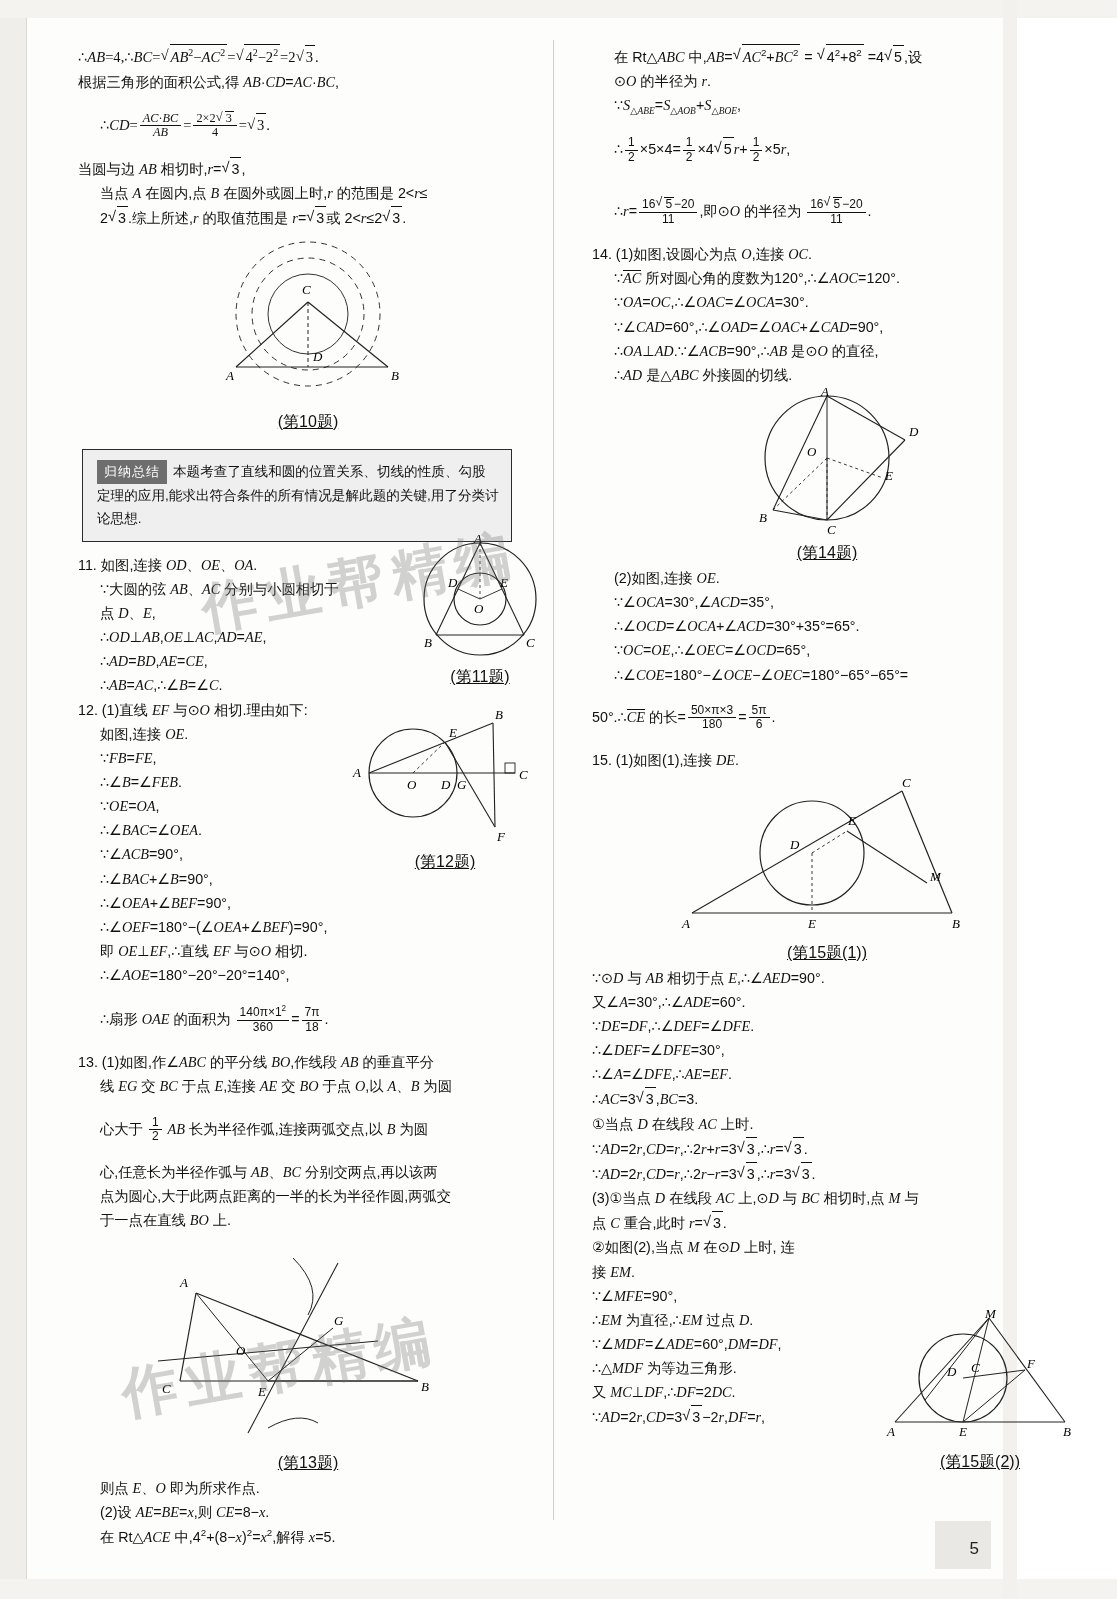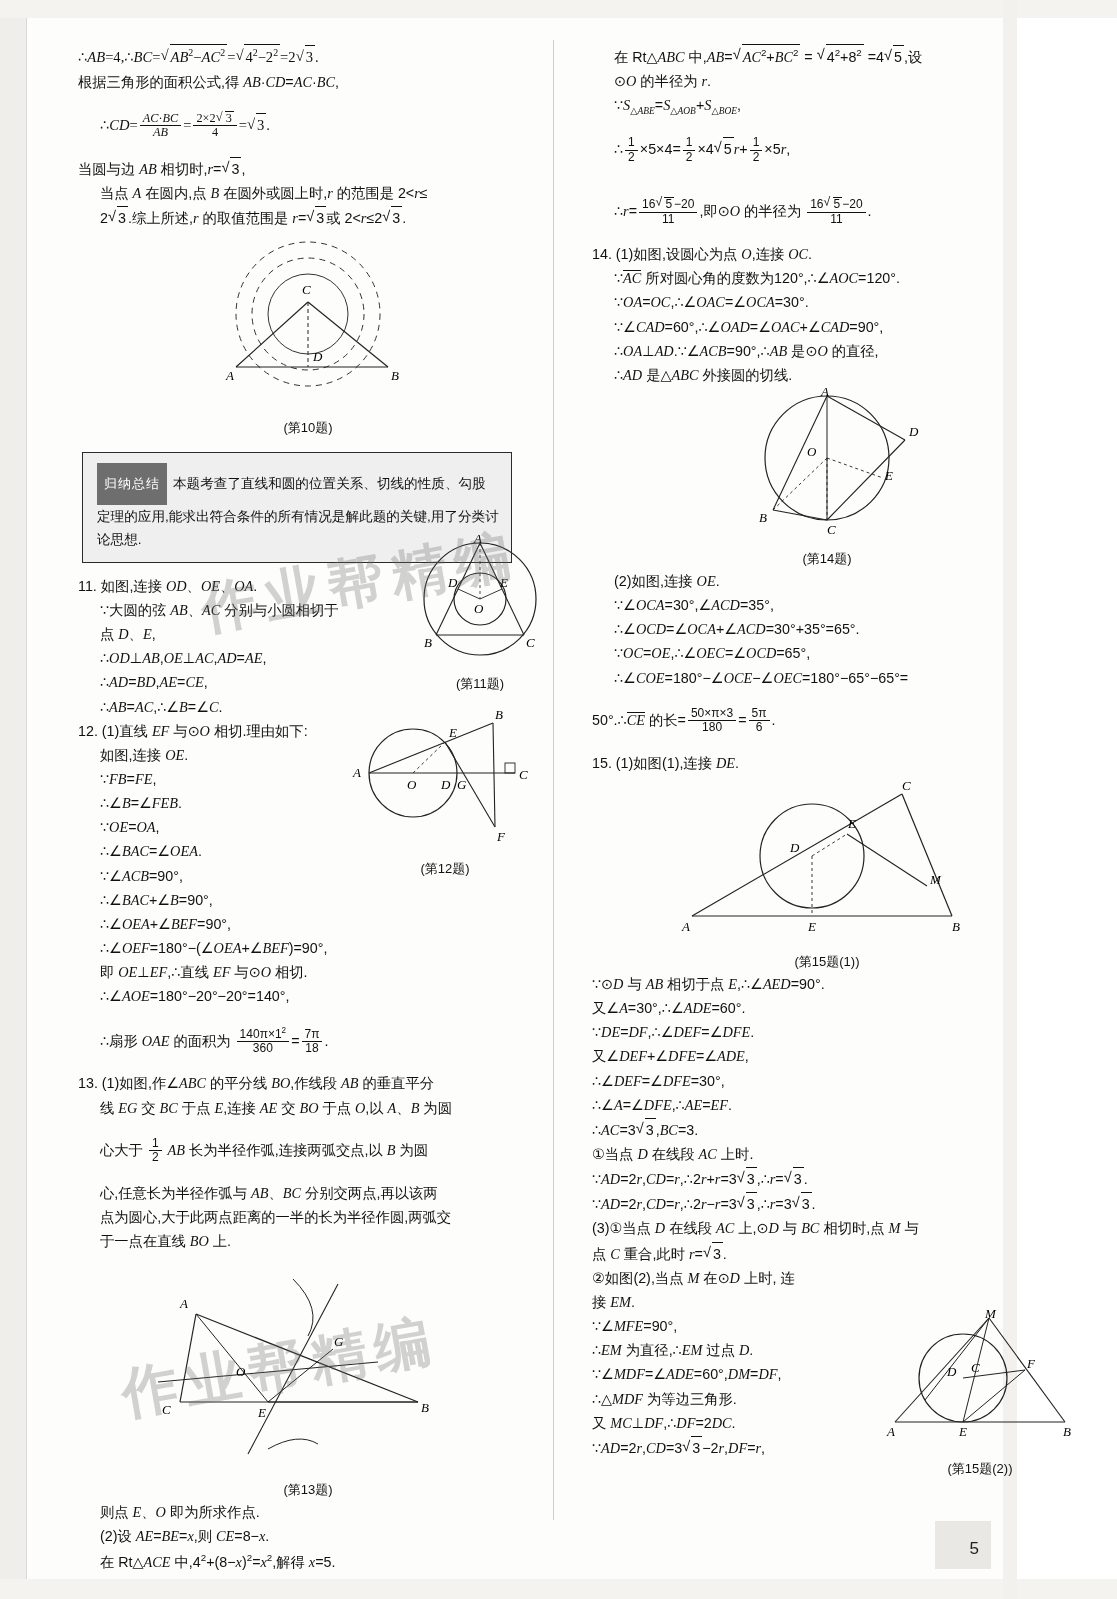--- a/index.html
+++ b/index.html
@@ -67,26 +67,26 @@
     box-sizing:border-box;
     font-family:"Liberation Sans","DejaVu Sans",sans-serif;
     font-size:13.6px;
     line-height:1.72;
   }
   .summary .tag{
     display:inline-block;
     background:#6e6e6e;
     color:#fff;
     font-size:13px;
-    padding:10px 7px;
+    padding:1px 7px;
     margin-right:6px;
     letter-spacing:1px;
   }
 
-  .figcap{text-align:center;font-size:13px;font-family:"Liberation Sans","DejaVu Sans",sans-serif;margin-top:10px;}
+  .figcap{text-align:center;font-size:16px;font-family:"Liberation Sans","DejaVu Sans",sans-serif;margin-top:2px;text-decoration:underline;}
   .center{display:flex;justify-content:center;}
 
   
   .wm{
     position:absolute;
     color:rgba(110,110,110,0.30);
     font-family:"Liberation Sans","DejaVu Sans",sans-serif;
     font-weight:bold;
     letter-spacing:8px;
     white-space:nowrap;
@@ -328,21 +328,20 @@
         <text class="lbl" x="186" y="52">E</text>
         <text class="lbl" x="268" y="108">M</text>
         <text class="lbl" x="146" y="155">E</text>
       </svg>
     </div>
     <p class="figcap">(第15题(1))</p>
 
     <p class="zh">∵⊙<i>D</i> 与 <i>AB</i> 相切于点 <i>E</i>,∴∠<i>AED</i>=90°.</p>
     <p class="zh">又∠<i>A</i>=30°,∴∠<i>ADE</i>=60°.</p>
     <p class="zh">∵<i>DE</i>=<i>DF</i>,∴∠<i>DEF</i>=∠<i>DFE</i>.</p>
-    <p class="zh">又∠<i>DEF</i>+∠<i>DFE</i>=∠<i>ADE</i>,</p>
     <p class="zh">∴∠<i>DEF</i>=∠<i>DFE</i>=30°,</p>
     <p class="zh">∴∠<i>A</i>=∠<i>DFE</i>,∴<i>AE</i>=<i>EF</i>.</p>
     <p class="zh">∴<i>AC</i>=3<span class="sqrt"><span class="rad">3</span></span>,<i>BC</i>=3.</p>
     <p class="zh">①当点 <i>D</i> 在线段 <i>AC</i> 上时.</p>
     <p class="zh">∵<i>AD</i>=2<i>r</i>,<i>CD</i>=<i>r</i>,∴2<i>r</i>+<i>r</i>=3<span class="sqrt"><span class="rad">3</span></span>,∴<i>r</i>=<span class="sqrt"><span class="rad">3</span></span>.</p>
     <p class="zh">∵<i>AD</i>=2<i>r</i>,<i>CD</i>=<i>r</i>,∴2<i>r</i>−<i>r</i>=3<span class="sqrt"><span class="rad">3</span></span>,∴<i>r</i>=3<span class="sqrt"><span class="rad">3</span></span>.</p>
     <p class="zh">(3)①当点 <i>D</i> 在线段 <i>AC</i> 上,⊙<i>D</i> 与 <i>BC</i> 相切时,点 <i>M</i> 与</p>
     <p class="zh">点 <i>C</i> 重合,此时 <i>r</i>=<span class="sqrt"><span class="rad">3</span></span>.</p>
     <p class="zh">②如图(2),当点 <i>M</i> 在⊙<i>D</i> 上时, 连</p>
     <p class="zh">接 <i>EM</i>.</p>

